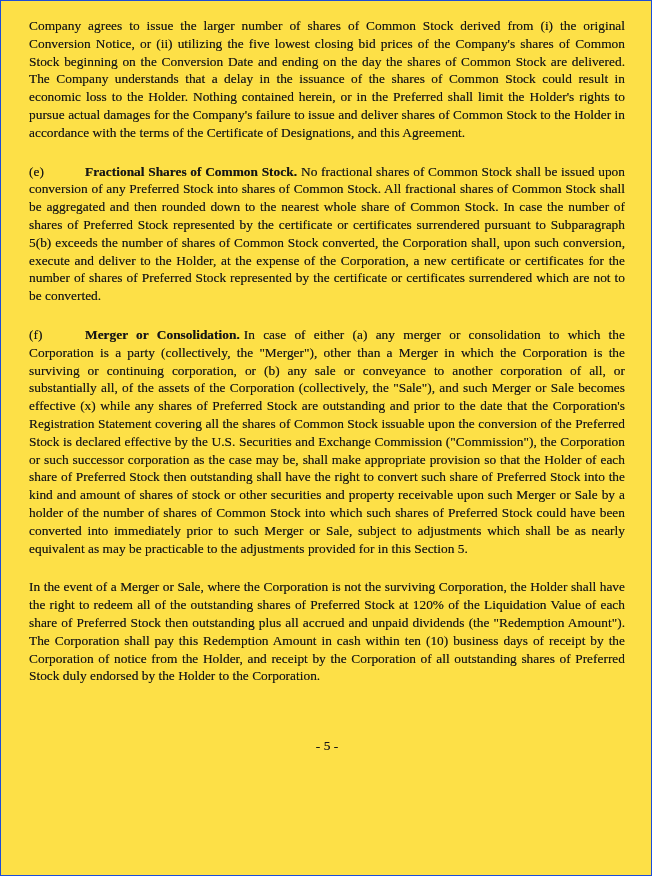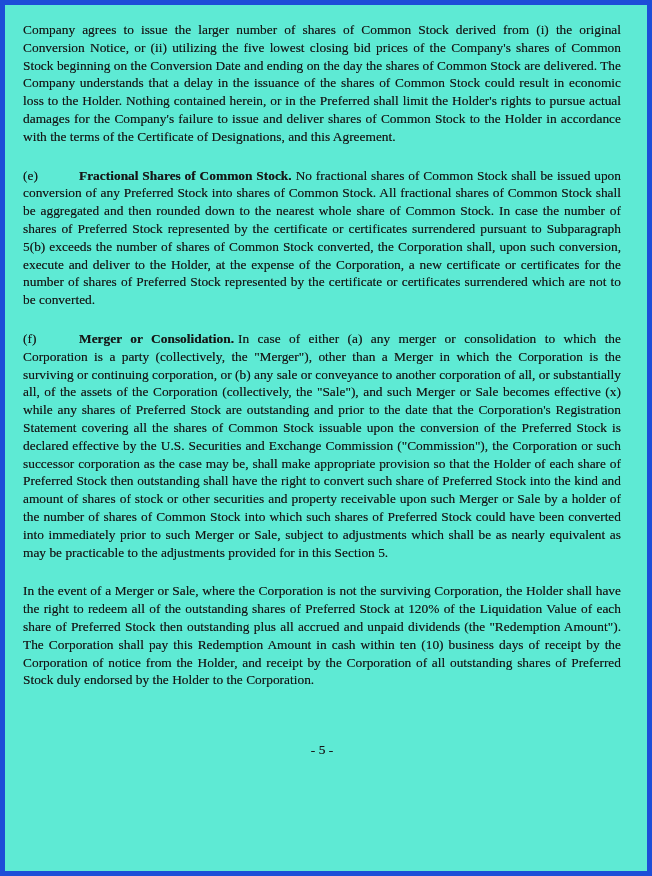--- a/index.html
+++ b/index.html
@@ -5,23 +5,23 @@
   html, body {
     margin: 0;
     padding: 0;
     background: #ffffff;
   }
   .page {
     position: relative;
     width: 652px;
     height: 876px;
     box-sizing: border-box;
-    background: #5eead4;
-    border: 5px solid #1d4ed8;
-    padding: 16px 26px 0 18px;
+    background: #fde047;
+    border: 1px solid #1d4ed8;
+    padding: 16px 26px 0 28px;
     font-family: "Liberation Serif", "DejaVu Serif", serif;
     font-size: 13.4px;
     line-height: 17.8px;
     color: #161616;
     text-shadow: 0 0 0.5px rgba(20,20,20,0.55);
     overflow: hidden;
   }
   .para {
     margin: 0 0 21px 0;
     text-align: justify;

